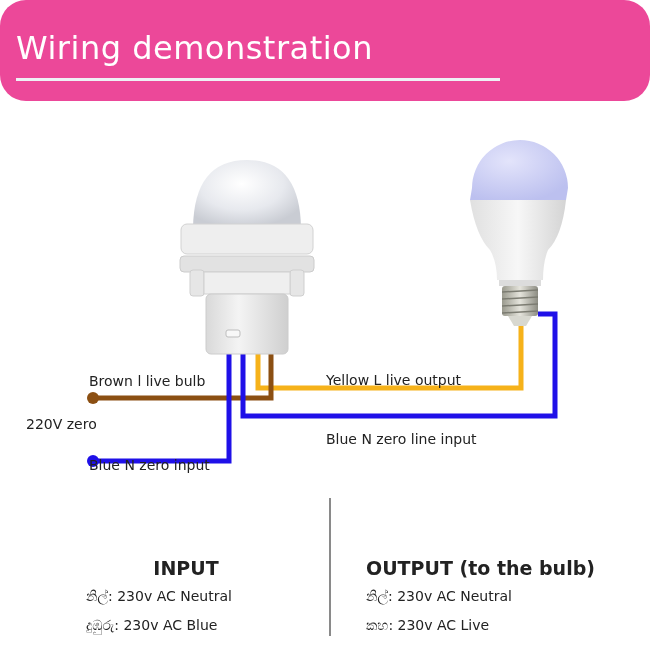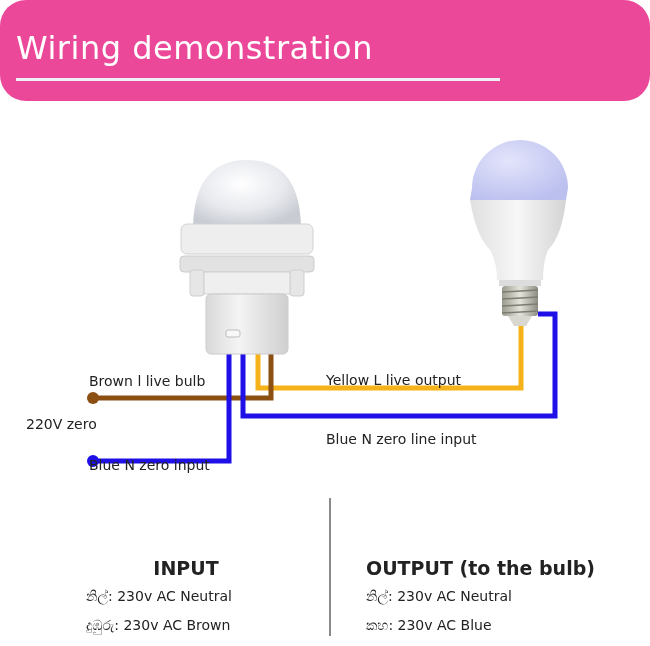--- a/index.html
+++ b/index.html
@@ -91,22 +91,22 @@
 
 <div class="lbl" style="left:89px; top:373px;">Brown l live bulb</div>
 <div class="lbl" style="left:26px; top:416px;">220V zero</div>
 <div class="lbl" style="left:89px; top:457px;">Blue N zero input</div>
 <div class="lbl" style="left:326px; top:372px;">Yellow L live output</div>
 <div class="lbl" style="left:326px; top:431px;">Blue N zero line input</div>
 
 <div class="legend" style="left:86px;">
   <div class="head" style="text-align:center; width:200px; margin-left:0;">INPUT</div>
   <div class="line">නිල්: 230v AC Neutral</div>
-  <div class="line">දුඹුරු: 230v AC Brown</div>
+  <div class="line">දුඹුරු: 230v AC Blue</div>
 </div>
 
 <div class="divider"></div>
 
 <div class="legend" style="left:366px;">
   <div class="head">OUTPUT (to the bulb)</div>
   <div class="line">නිල්: 230v AC Neutral</div>
-  <div class="line">කහ: 230v AC Blue</div>
+  <div class="line">කහ: 230v AC Live</div>
 </div>
 
 </body></html>

